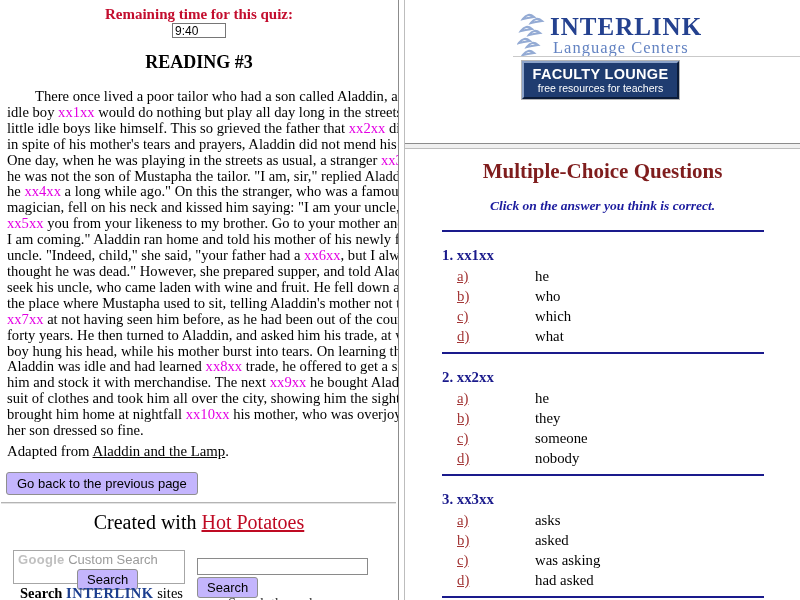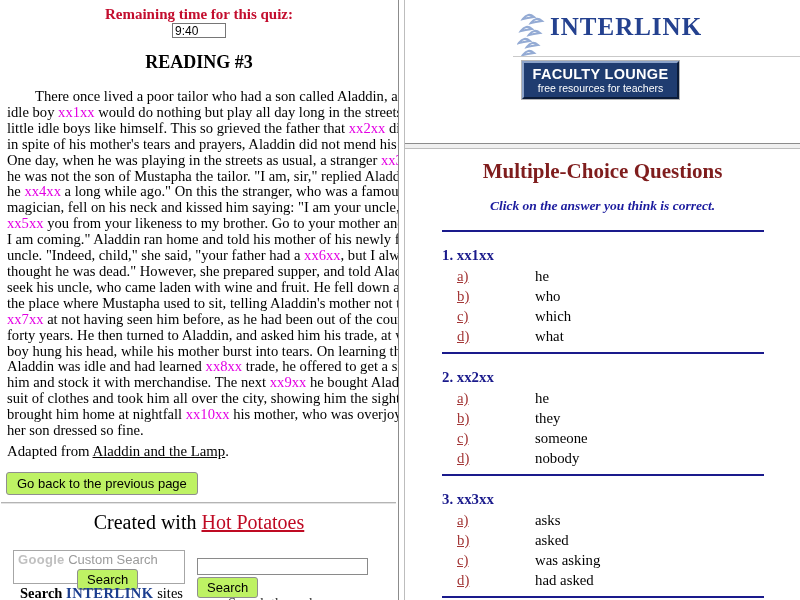--- a/index.html
+++ b/index.html
@@ -21,21 +21,21 @@
                  padding:0 2px; color:#000; background:#fff; }
   .reading-title { position:absolute; top:52px; left:0; width:100%; text-align:center;
                    font-size:18px; font-weight:bold; color:#000; }
   .story { position:absolute; top:89px; left:7px; width:388px; font-size:14.6px;
            line-height:15.9px; color:#000; }
   .story .line { white-space:nowrap; }
   .story .line.indent { text-indent:28px; }
   .gap { color:#e400e4; }
   .adapted { position:absolute; top:443px; left:7px; font-size:14.8px; }
   .adapted a { color:#000; text-decoration:underline; }
-  .btn { font:13px "Liberation Sans", sans-serif; color:#000; background:#bef264;
+  .btn { font:13px "Liberation Sans", sans-serif; color:#000; background:#c4b5fd;
          border:1px solid #8f8f8f; border-radius:3px; padding:3px 10px; cursor:pointer; }
   .back-btn { position:absolute; top:472px; left:6px; }
   .left-hr { position:absolute; top:502px; left:1px; width:395px; height:2px;
              background:#b4b4b4; border-bottom:1px solid #e3e3e3; }
   .created { position:absolute; top:511px; left:0; width:100%; text-align:center; font-size:20px; }
   .created a { color:#bf0a23; text-decoration:underline; }
   .g-input { position:absolute; top:550px; left:13px; width:172px; height:34px;
              border:1px solid #a6a6a6; background:#fff; font:13px "Liberation Sans", sans-serif;
              padding:1px 4px; cursor:text; white-space:nowrap; overflow:hidden; }
   .g-logo { color:#c0c0c0; font-weight:bold; letter-spacing:.3px; }
@@ -148,20 +148,21 @@
       <path d="M6 8 q5 -7 11 -2 q-7 1 -11 2 z"></path>
       <path d="M14 12 q5 -7 11 -2 q-7 1 -11 2 z"></path>
       <path d="M4 20 q5 -7 11 -2 q-7 1 -11 2 z"></path>
       <path d="M12 24 q5 -7 11 -2 q-7 1 -11 2 z"></path>
       <path d="M2 32 q5 -7 11 -2 q-7 1 -11 2 z"></path>
       <path d="M10 36 q5 -7 11 -2 q-7 1 -11 2 z"></path>
       <path d="M6 44 q5 -7 11 -2 q-7 1 -11 2 z"></path>
     </g>
   </svg>
   <div class="logo-name">INTERLINK</div>
+  <div class="logo-sub">Language Centers</div>
   <div class="logo-underline"></div>
 
   <div class="faculty">
     <div class="f-title">FACULTY LOUNGE</div>
     <div class="f-sub">free resources for teachers</div>
   </div>
 
   <div class="quiz">
     <h2>Multiple-Choice Questions</h2>
     <div class="instr">Click on the answer you think is correct.</div>

